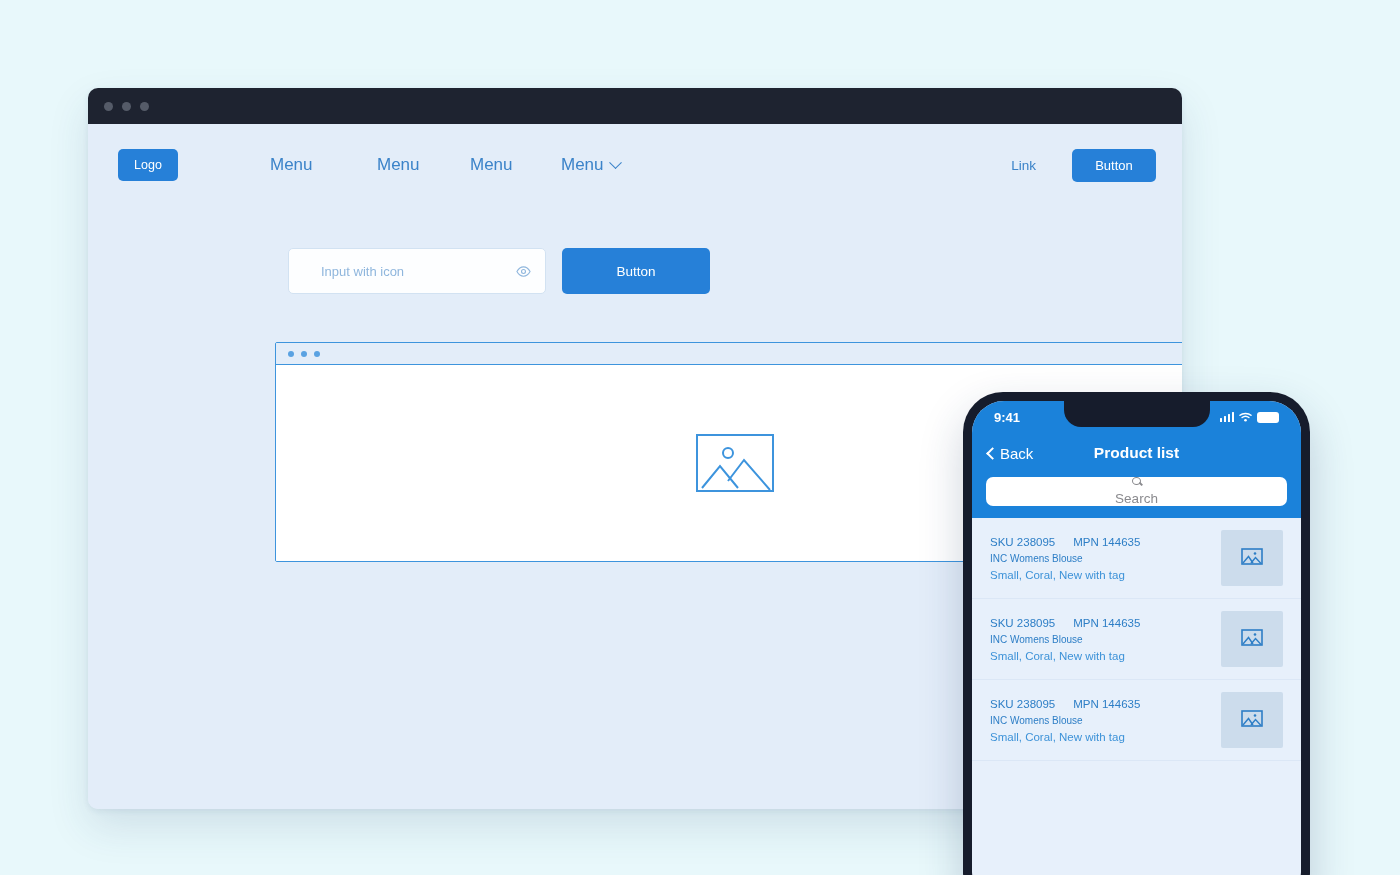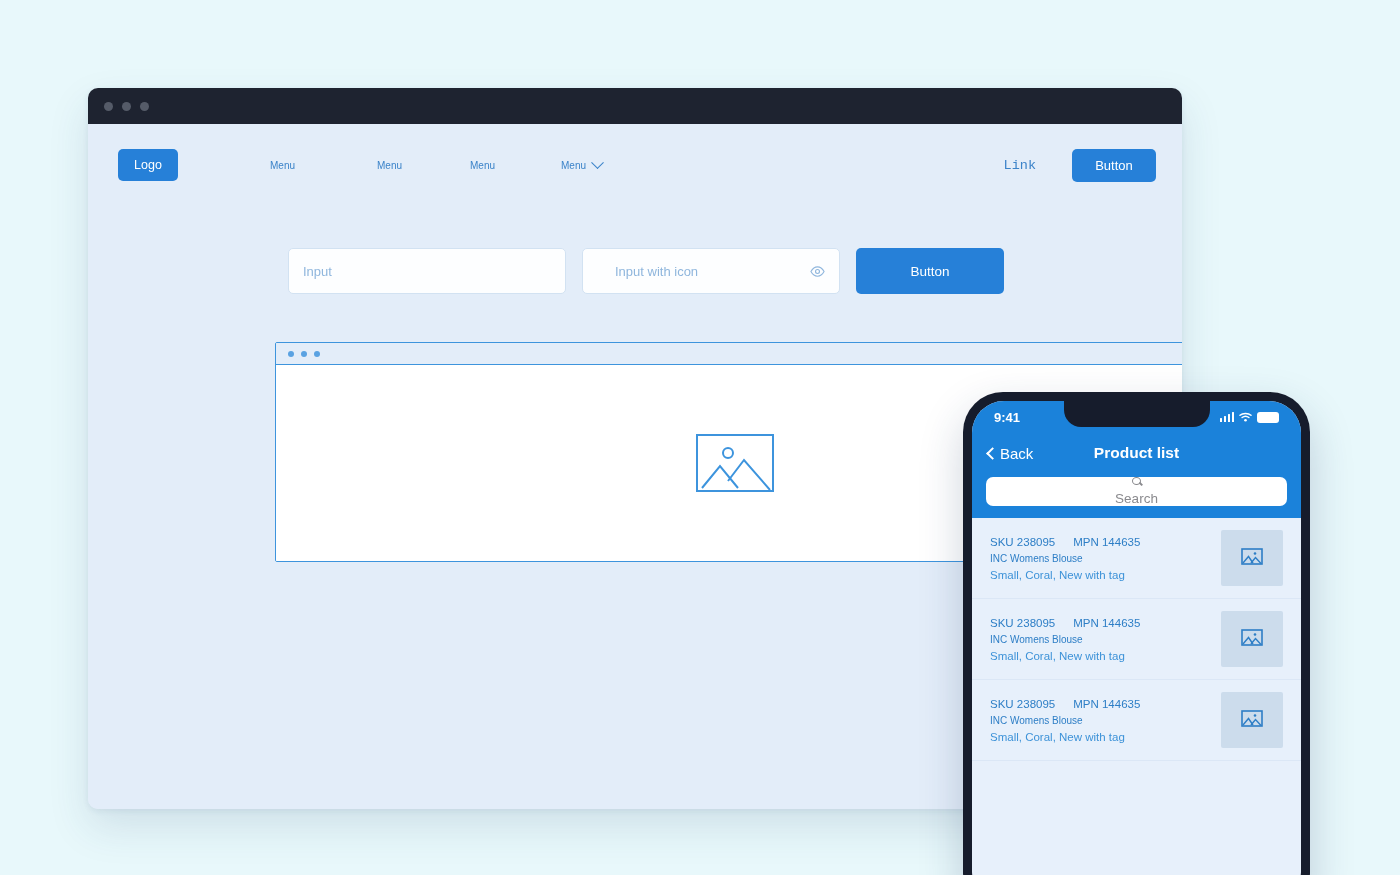--- a/index.html
+++ b/index.html
@@ -62,21 +62,21 @@
     cursor: pointer;
   }
   .nav-menu {
     display: flex;
     align-items: center;
     margin-left: 92px;
     gap: 0;
   }
   .nav-item {
     color: #3b83c9;
-    font-size: 10px;
+    font-size: 17px;
     width: 93px;
     display: flex;
     align-items: center;
     gap: 7px;
     cursor: pointer;
   }
   .nav-item:nth-child(1) { padding-left: 0; }
   .nav-item:nth-child(2) { padding-left: 14px; }
   .nav-item:nth-child(3) { padding-left: 14px; }
   .nav-item:nth-child(4) { padding-left: 12px; }
@@ -89,21 +89,20 @@
   .nav-right {
     margin-left: auto;
     display: flex;
     align-items: center;
     gap: 36px;
   }
   .nav-link {
     color: #3b83c9;
     font-size: 13.5px;
     cursor: pointer;
-    font-family: Liberation Mono, monospace;
   }
   .nav-btn {
     width: 84px; height: 33px;
     background: #2680d8;
     border-radius: 5px;
     color: #fff;
     font-size: 13px;
     border: none;
     font-family: "Liberation Sans", sans-serif;
     display: flex; align-items: center; justify-content: center;
@@ -357,23 +356,20 @@
       </div>
 
       <div class="nav-right">
         <span class="nav-link">Link</span>
         <button class="nav-btn">Button</button>
       </div>
     </div>
 
 
     <div class="input-row">
-      <div class="field f1">
-        <span>Input</span>
-      </div>
       <div class="field f2">
         <span>Input with icon</span>
         <span class="eye">
           <svg width="15" height="15" viewBox="0 0 16 16">
             <path d="M1 8 C3 4.4 5.4 3 8 3 C10.6 3 13 4.4 15 8 C13 11.6 10.6 13 8 13 C5.4 13 3 11.6 1 8 Z" fill="none" stroke="#8fb6dd" stroke-width="1.2"></path>
             <circle cx="8" cy="8" r="2.1" fill="none" stroke="#8fb6dd" stroke-width="1.2"></circle>
           </svg>
         </span>
       </div>
       <button class="hero-btn">Button</button>

